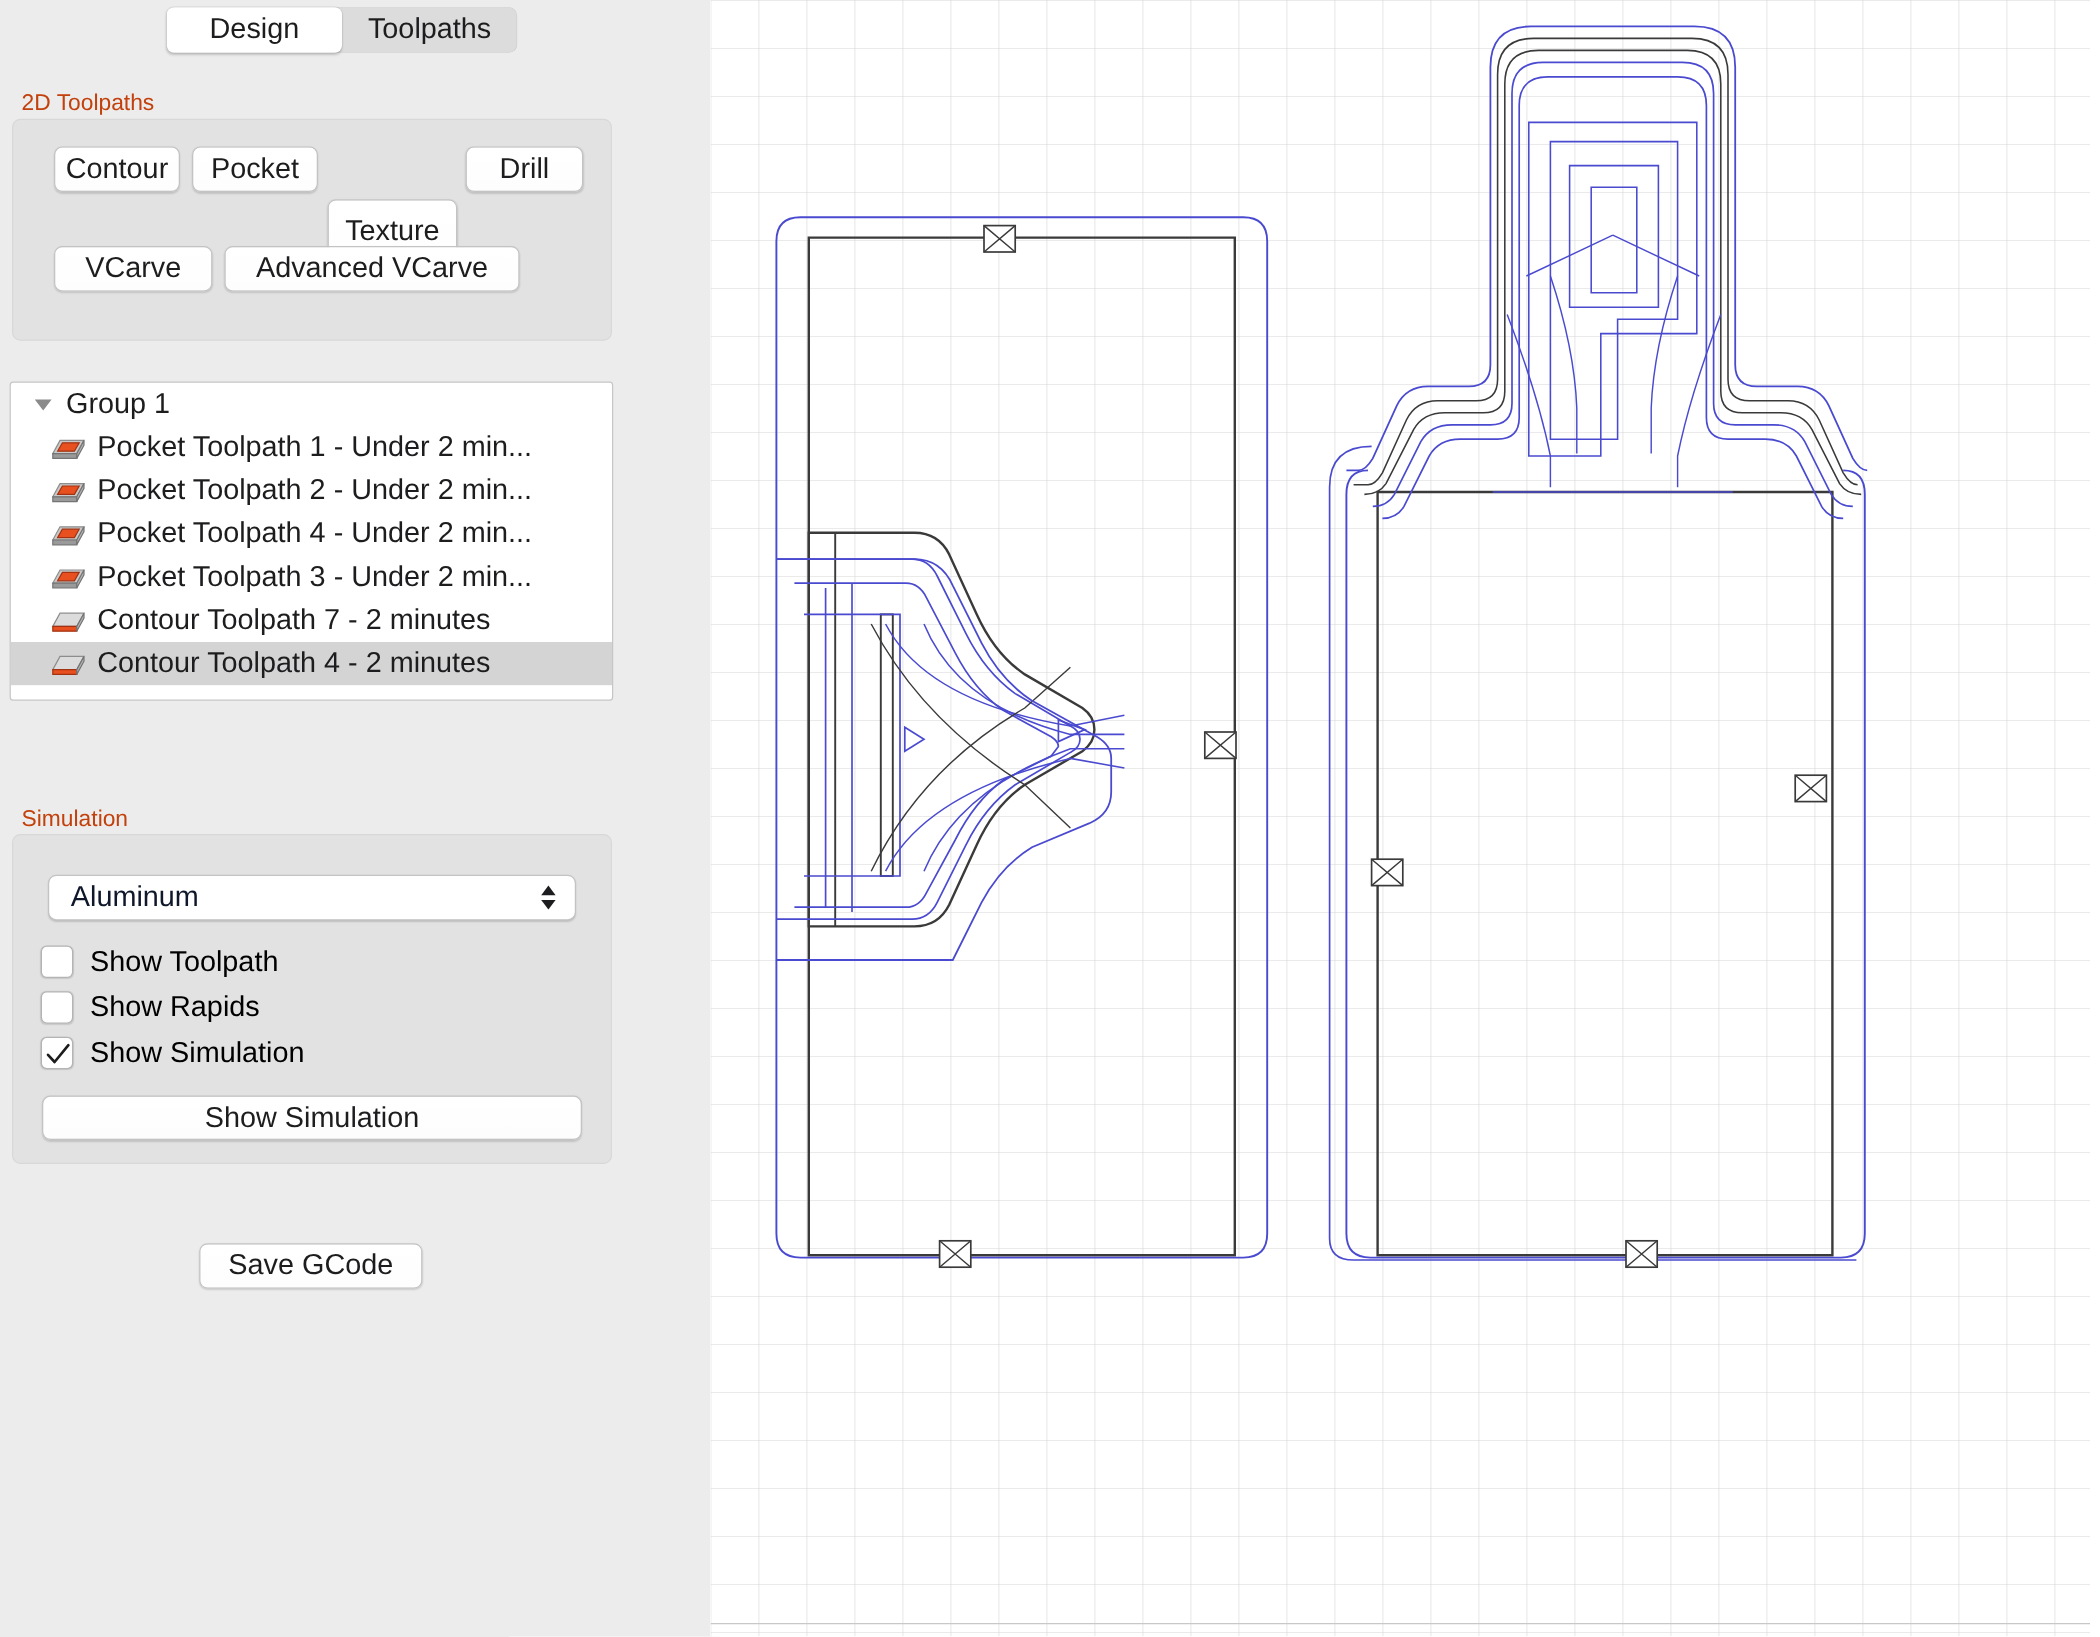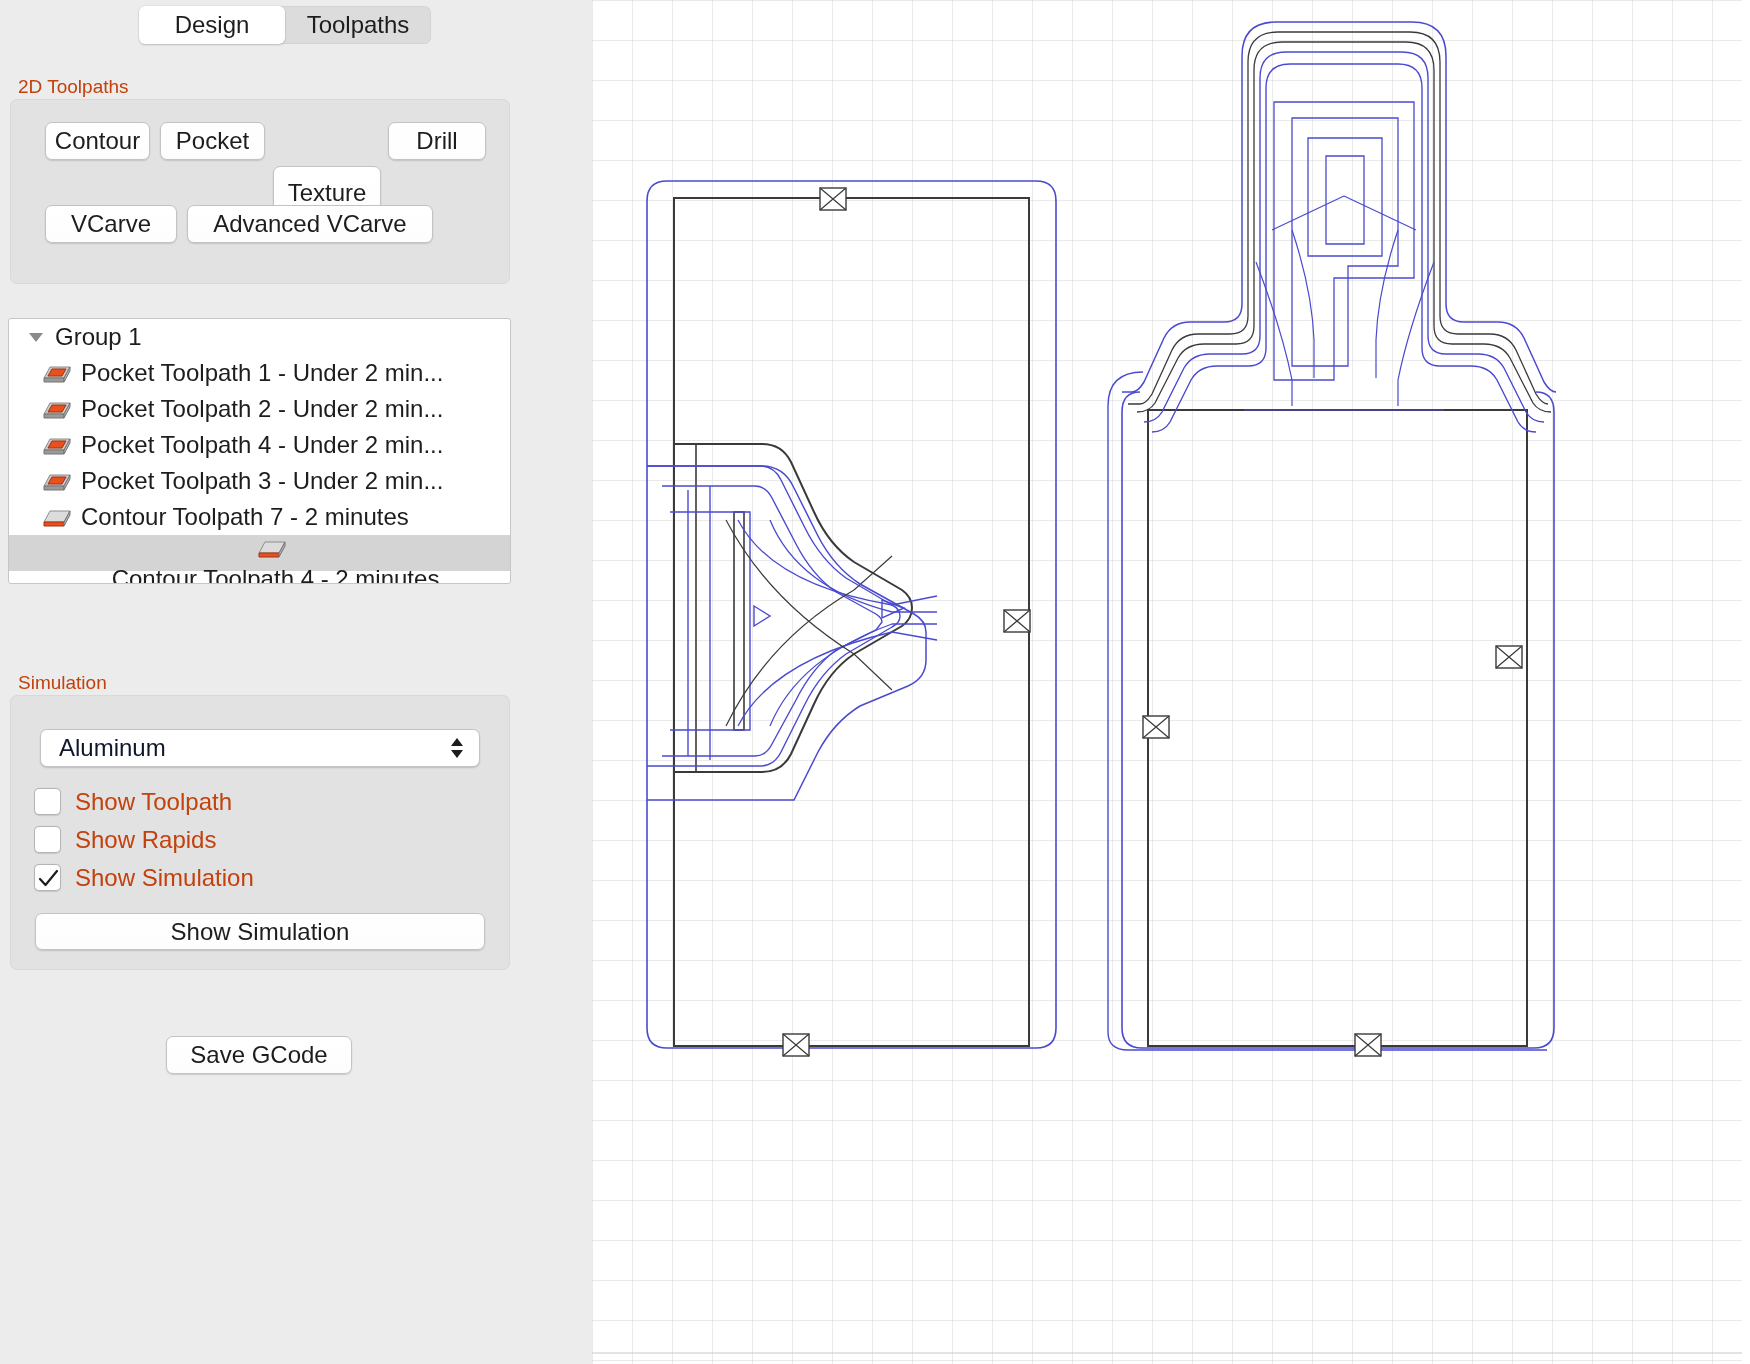--- a/index.html
+++ b/index.html
@@ -86,21 +86,21 @@
     height: 36px;
     display: flex; align-items: center;
     padding-left: 18px;
     font-size: 24px;
     color: #1d1d1f;
     white-space: nowrap;
     cursor: default;
   }
   .list-row.group { padding-left: 16px; }
   .list-row.child { padding-left: 32px; }
-  .list-row.selected { background: #d4d4d4; flex-direction: column; }
+  .list-row.selected { background: #d4d4d4; }
   .disclosure {
     width: 22px; height: 22px;
     margin-right: 8px;
     display: inline-flex; align-items: center; justify-content: center;
     flex: 0 0 22px;
   }
   .disclosure svg { display: block; }
 
   .tp-icon {
     width: 30px; height: 26px;
@@ -126,21 +126,21 @@
   .popup .chev {
     position: absolute;
     right: 14px; top: 50%; transform: translateY(-50%);
     width: 16px; height: 28px;
   }
 
   .checkrow {
     position: absolute;
     display: flex; align-items: center;
     font-size: 24px;
-    color: #c2410c;
+    color: #000000;
     cursor: default;
   }
   .cbox {
     width: 27px; height: 27px;
     border: 0.5px solid #b4b4b4;
     border-radius: 5px;
     background: #ffffff;
     box-shadow: 0 0.5px 1px rgba(0,0,0,0.12);
     margin-right: 14px;
     flex: 0 0 27px;

